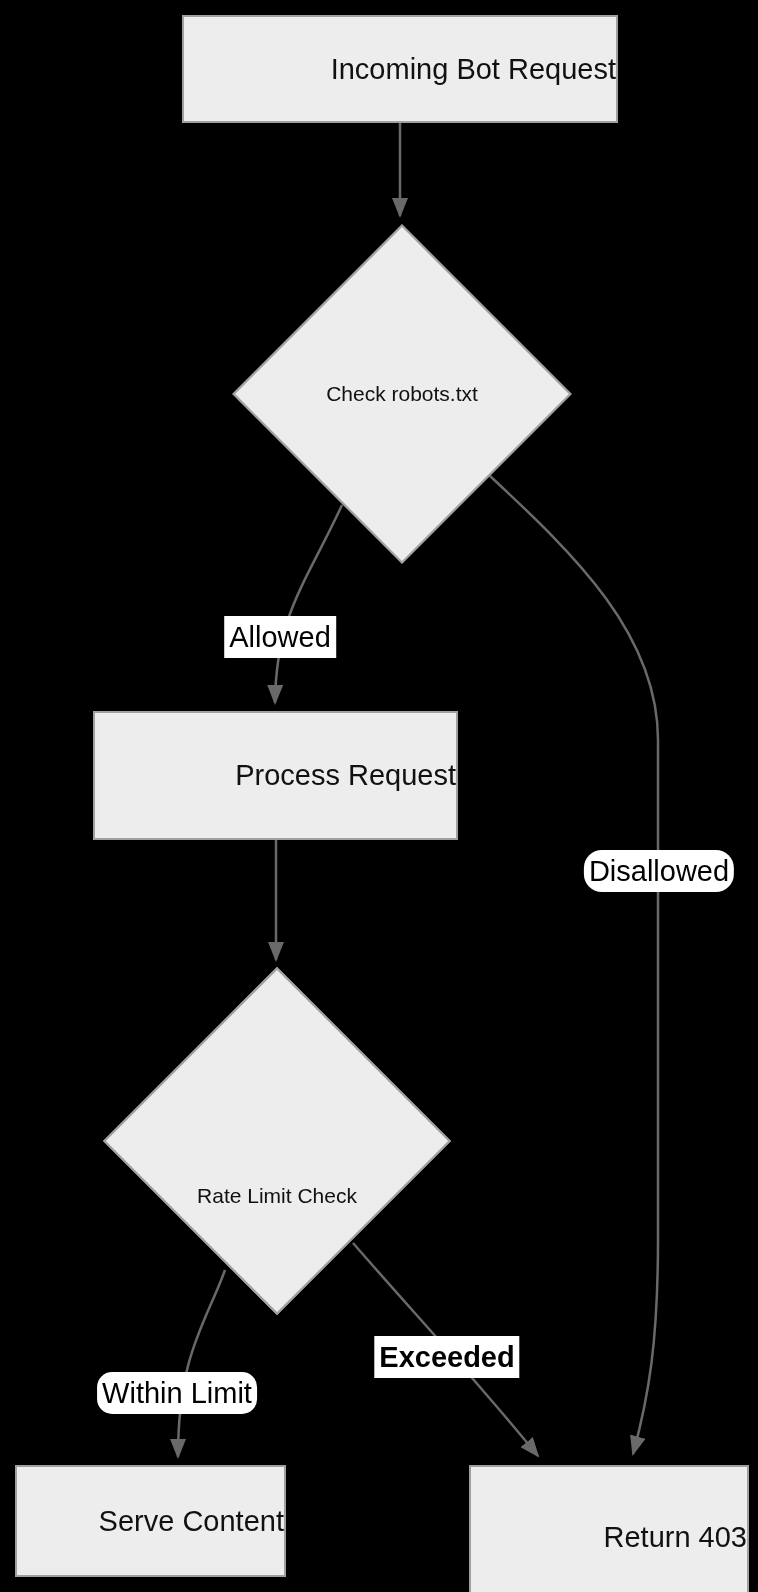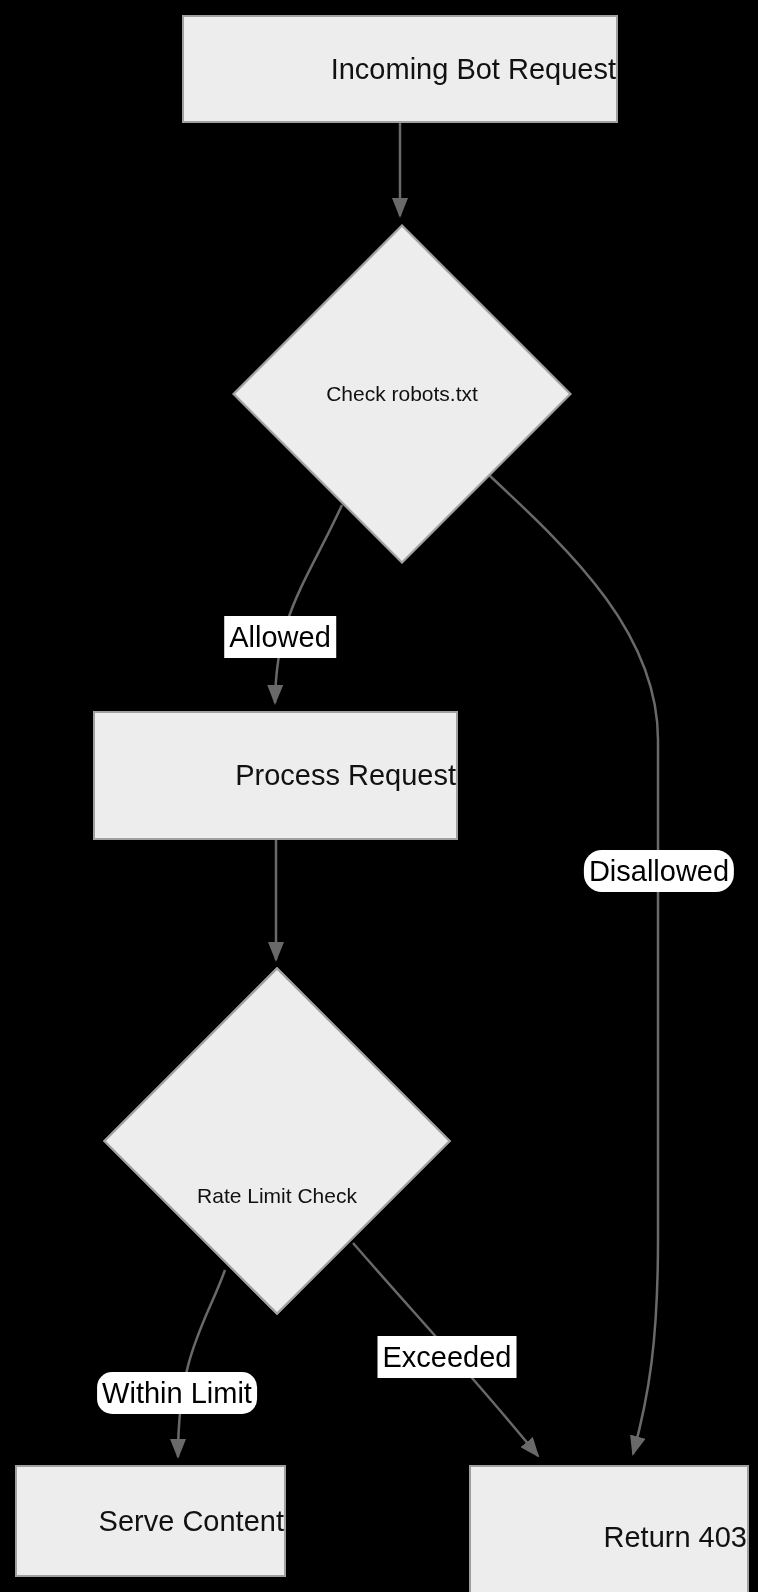--- a/index.html
+++ b/index.html
@@ -75,21 +75,21 @@
   #n-serve     { left: 15px;  top: 1465px; width: 271px; height: 112px; }
   #n-return403 { left: 469px; top: 1465px; width: 280px; height: 144px; }
   #d-check     { left: 282px; top: 274px;  width: 240px; height: 240px; }
   #d-rate      { left: 154px; top: 1018px; width: 246px; height: 246px; }
   #dl-check    { left: 402px; top: 394px; }
   #dl-rate     { left: 277px; top: 1152px; margin-top: 44px; }
   
   #el-allowed    { left: 280px; top: 637px; }
   #el-disallowed { left: 659px; top: 871px; border-radius: 18px; }
   #el-within     { left: 177px; top: 1393px; border-radius: 15px; }
-  #el-exceeded   { left: 447px; top: 1357px; }
+  #el-exceeded   { left: 447px; top: 1357px; font-weight: bold; }
 </style>
 </head>
 <body>
 
 <div class="canvas">
 
   <svg class="edges" viewBox="0 0 758 1592" xmlns="http://www.w3.org/2000/svg">
     <defs>
       <marker id="arrow" viewBox="0 0 10 8" markerWidth="20" markerHeight="16" refX="9" refY="4" orient="auto" markerUnits="userSpaceOnUse">
         <path id="arrowhead-path" d="M0,0 L10,4 L0,8 Z"></path>

